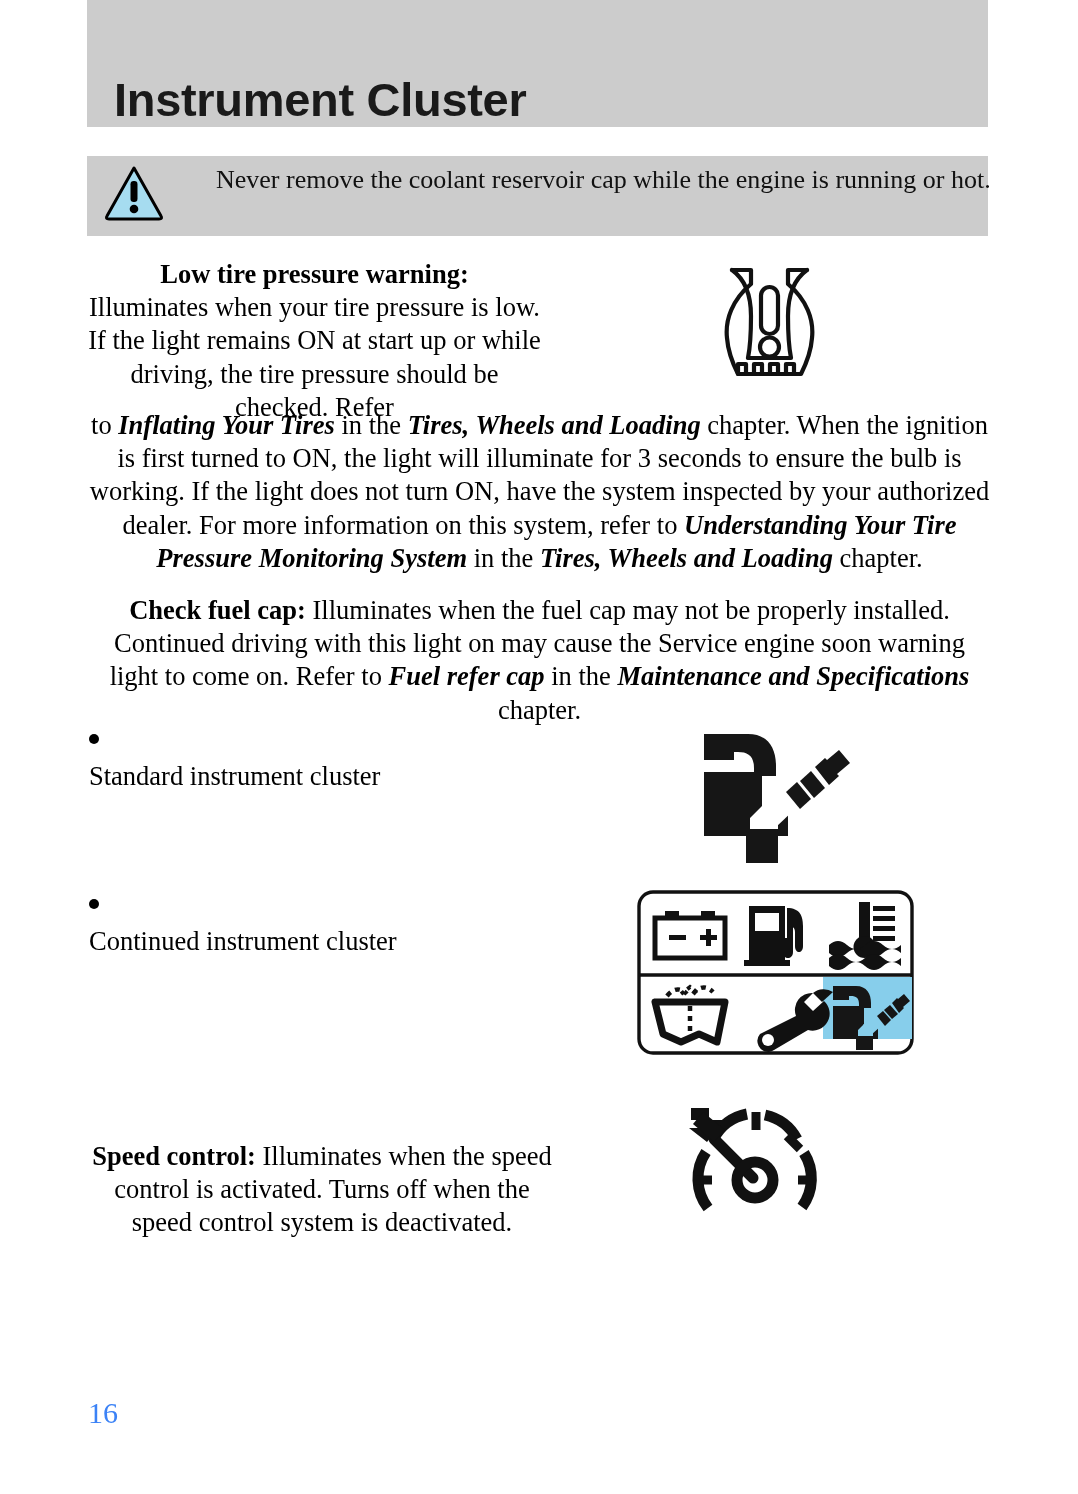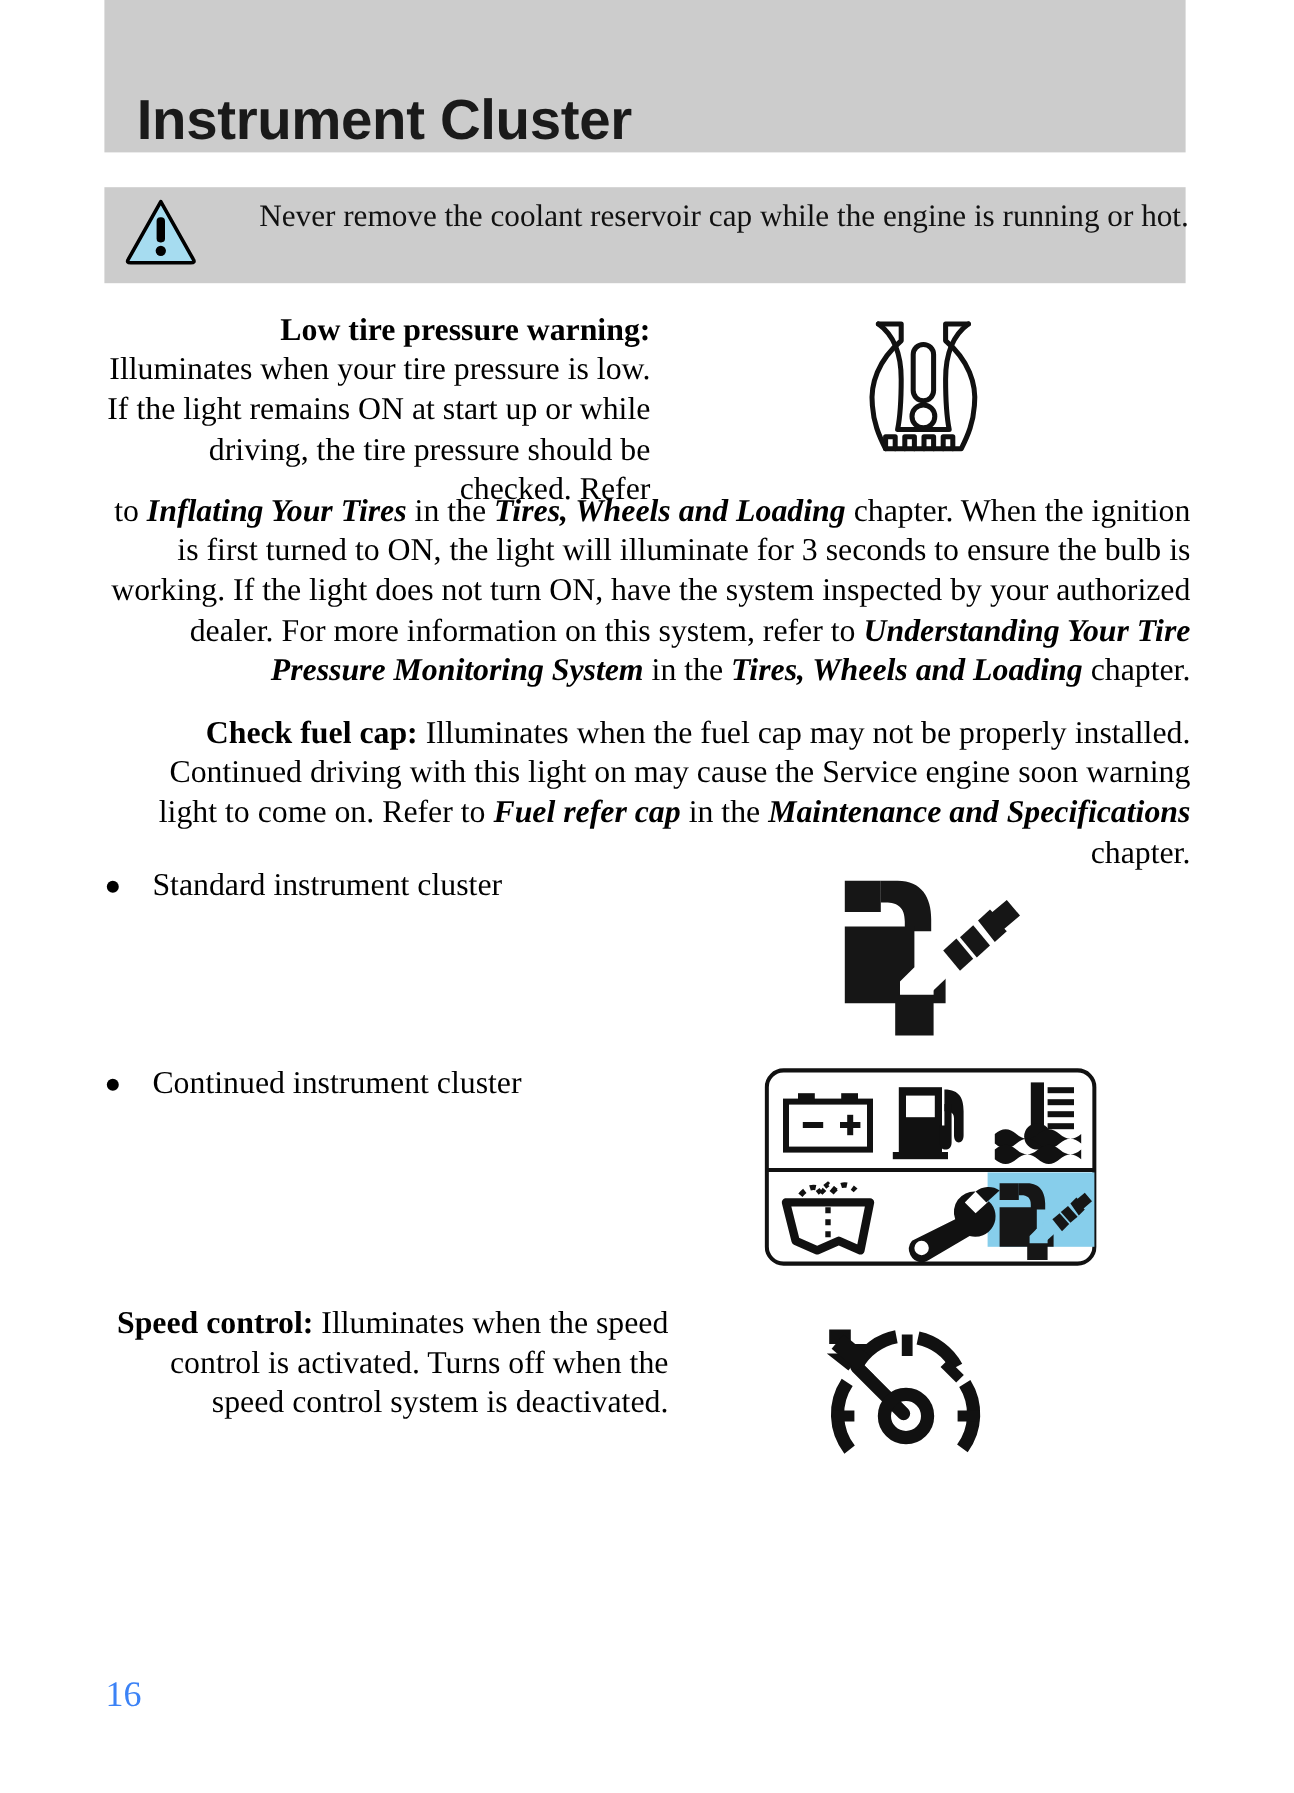--- a/index.html
+++ b/index.html
@@ -63,21 +63,21 @@
     color: #111111;
     margin-left: 44px;
   }
 
   
   .txt {
     position: absolute;
     font-size: 26.5px;
     line-height: 33.2px;
     color: #000000;
-    text-align: right;
+    text-align: center;
   }
   .txt b { font-weight: bold; }
   .txt i { font-style: italic; font-weight: bold; }
 
   #blk-tpms-intro {
     left: 87px;
     top: 258px;
     width: 455px;
   }
   #blk-tpms-rest {
@@ -85,32 +85,33 @@
     top: 409px;
     width: 905px;
   }
   #blk-fuelcap {
     left: 87px;
     top: 594px;
     width: 905px;
   }
   #blk-speed {
     left: 87px;
-    top: 1086px;
+    top: 1140px;
     width: 470px;
   }
 
   
   .bullet-row {
     position: absolute;
     font-size: 26.5px;
     line-height: 33px;
     color: #000;
     display: flex;
-    gap: 28px;
+    gap: 16px;
+    flex-direction: column;
   }
   .bullet-dot {
     display: inline-block;
     width: 10px;
     height: 10px;
     border-radius: 50%;
     background: #000;
     margin-top: 13px;
     flex: 0 0 auto;
   }

